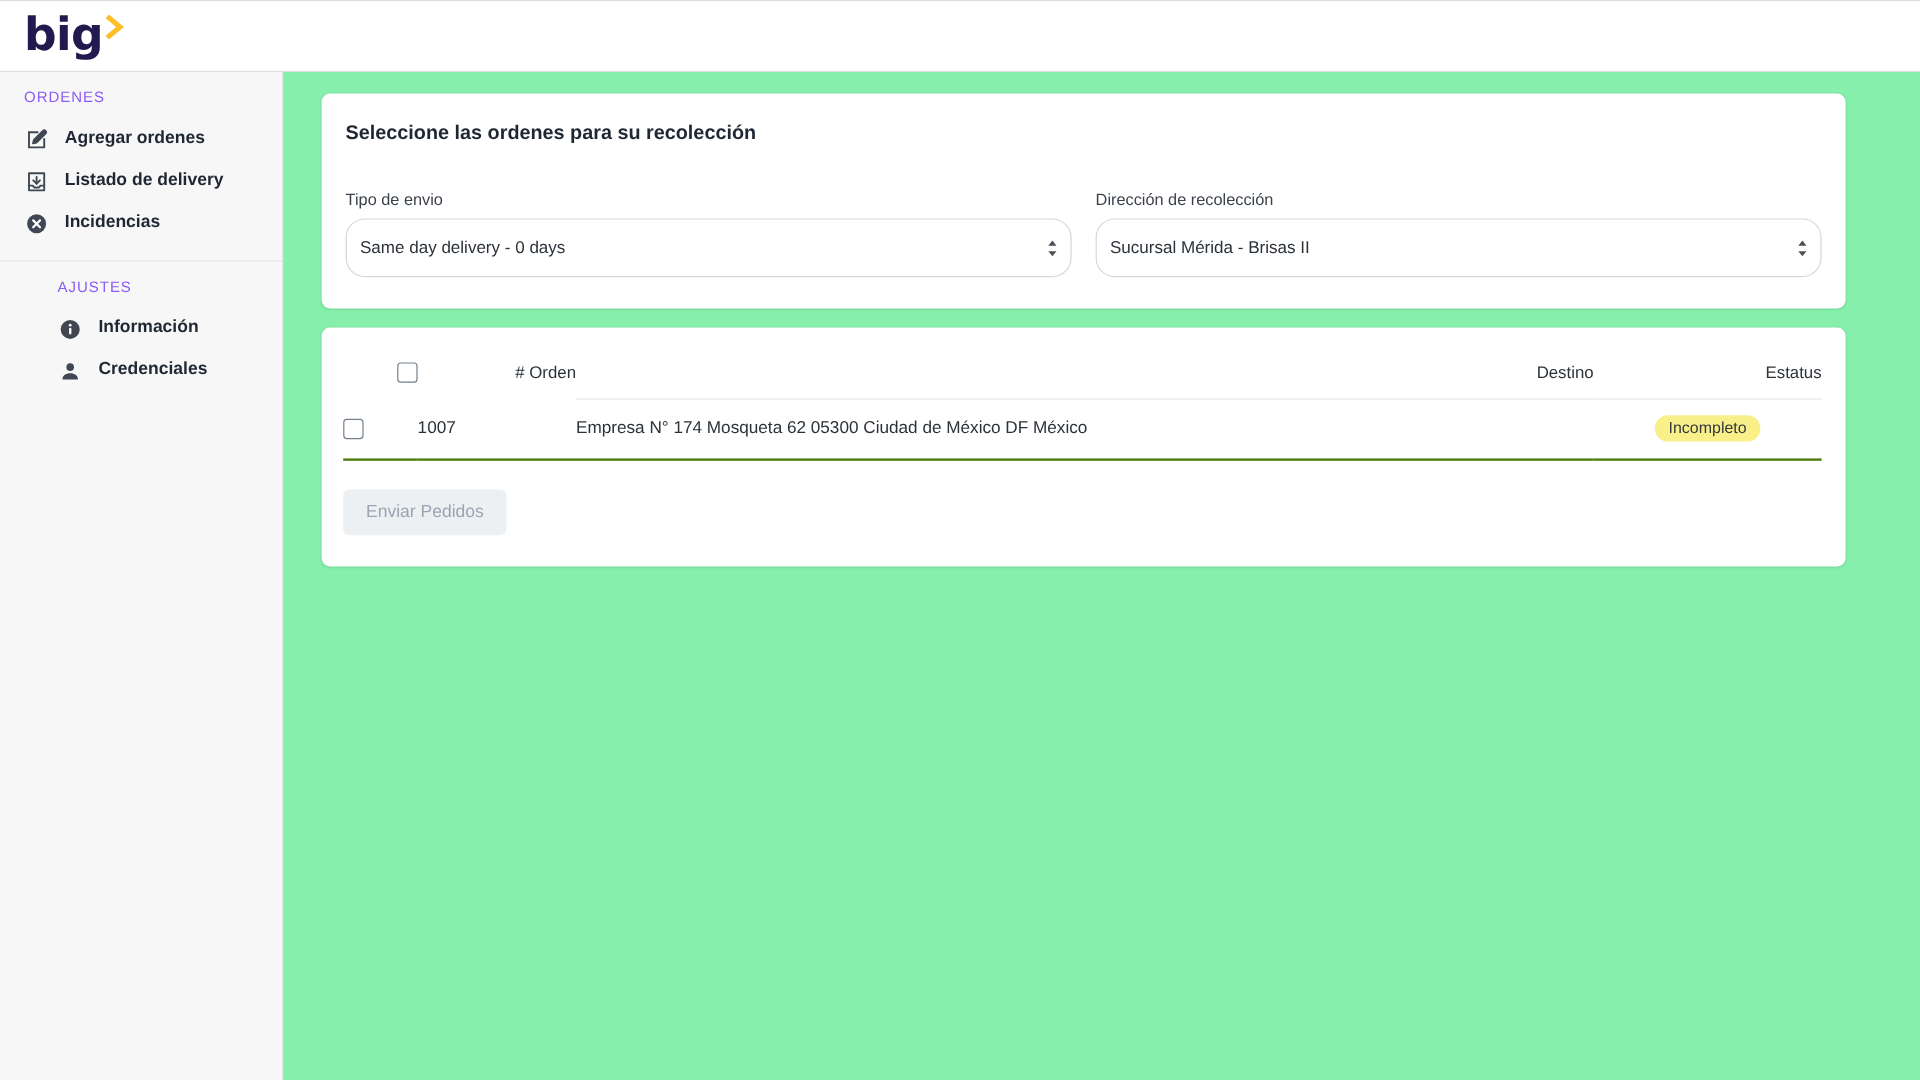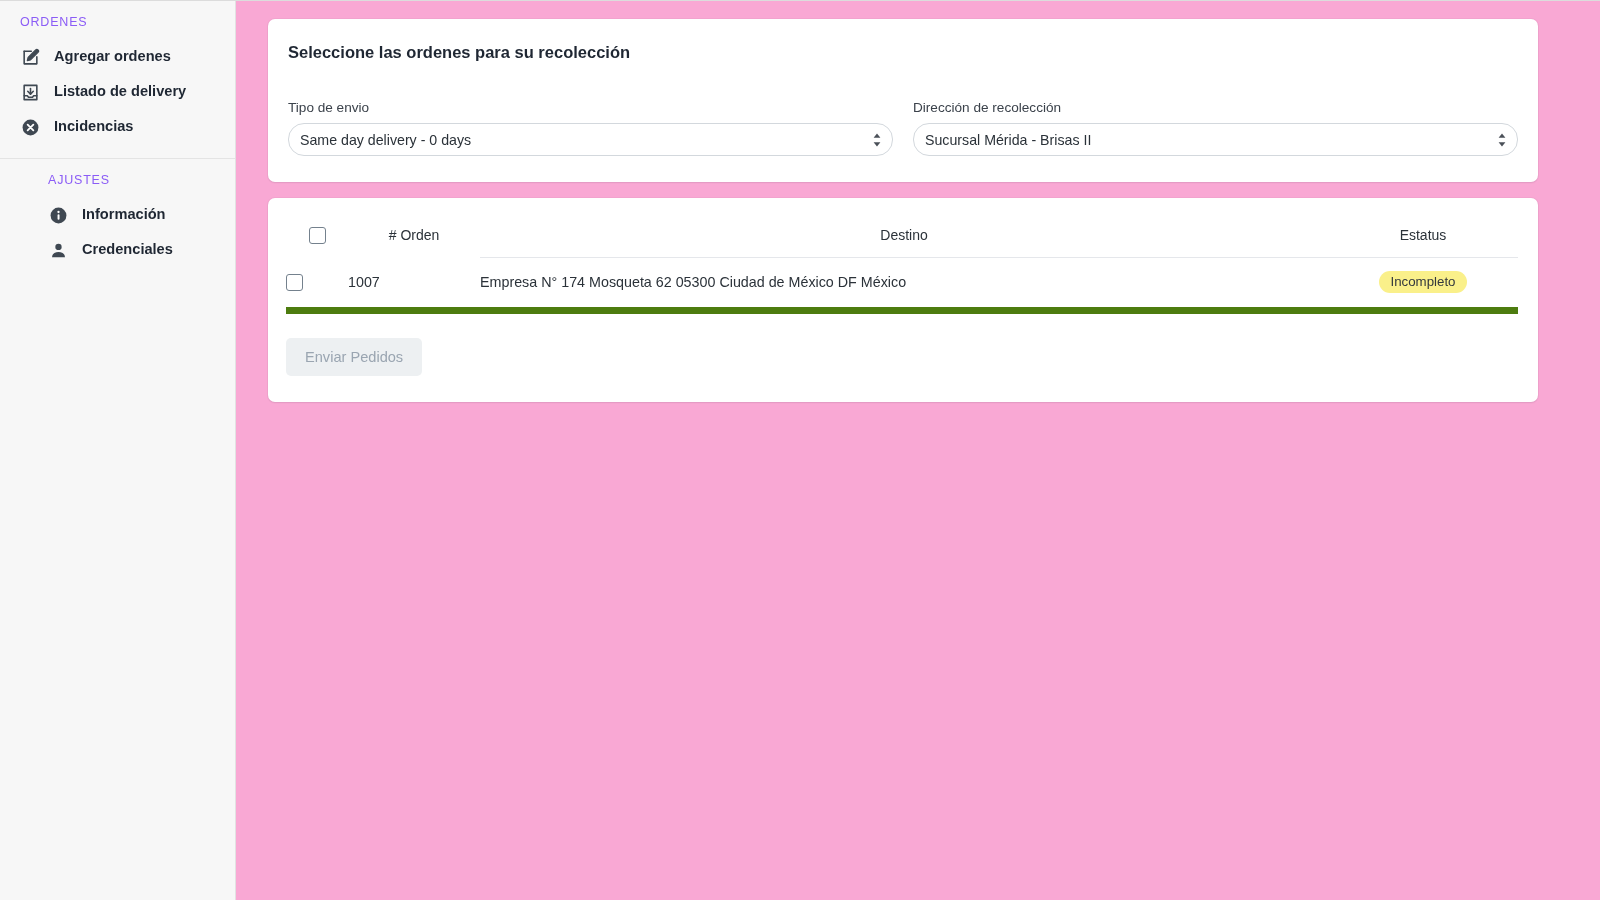--- a/index.html
+++ b/index.html
@@ -79,21 +79,21 @@
     font-size: 14.6px;
     font-weight: 700;
     color: #1f2733;
     line-height: 20px;
     max-width: 150px;
   }
 
   
   .main {
     flex: 1;
-    background: #f9a8d4;
+    background: #86efac;
     padding: 18px 62px 0 32px;
     overflow: auto;
   }
   .card {
     background: #ffffff;
     border-radius: 7px;
     box-shadow: 0 1px 2px rgba(16,24,40,0.07), 0 0 0 1px rgba(16,24,40,0.03);
     margin-bottom: 16px;
   }
 
@@ -109,21 +109,21 @@
   .field { flex: 1; min-width: 0; }
   .field-label {
     display: block;
     font-size: 13.6px;
     color: #3b424b;
     margin-bottom: 8px;
   }
   .select-wrap { position: relative; }
   .select-box {
     width: 100%;
-    height: 33px;
+    height: 49px;
     border: 1px solid #d3d8dd;
     border-radius: 16px;
     background: #ffffff;
     font-size: 14.2px;
     color: #2b3239;
     padding: 0 34px 0 11px;
     display: flex; align-items: center;
     cursor: pointer;
     white-space: nowrap; overflow: hidden; text-overflow: ellipsis;
   }
@@ -136,33 +136,33 @@
     color: #4a5058;
   }
 
   
   .card-tbl { padding: 18px 20px 26px 18px; }
   table.orders { width: 100%; border-collapse: collapse; table-layout: fixed; }
   table.orders th {
     font-size: 14px;
     font-weight: 400;
     color: #2b3239;
-    text-align: center;
+    text-align: right;
     padding: 10px 0 14px 0;
     vertical-align: middle;
   }
   table.orders thead th.c-sel,
   table.orders thead th.c-ord { border-bottom: 0; }
   table.orders thead th.c-dst,
   table.orders thead th.c-sta { border-bottom: 1px solid #e5e7eb; }
   table.orders td {
     font-size: 14.3px;
     color: #2b3239;
     padding: 13px 0 14px 0;
-    border-bottom: 7px solid #4d7c0f;
+    border-bottom: 2px solid #4d7c0f;
     vertical-align: middle;
   }
   .c-sel { width: 62px; }
   .c-ord { width: 132px; }
   .c-dst { width: auto; }
   .c-sta { width: 190px; }
   th.c-sta, td.c-sta { text-align: center; padding-left: 16px; }
 
   .cbx {
     width: 17px; height: 17px;
@@ -192,20 +192,30 @@
     font-family: "Liberation Sans", sans-serif;
     padding: 11px 19px;
     cursor: not-allowed;
   }
 </style>
 </head>
 <body>
 
 <div class="app">
 
+  <div class="topbar">
+    <div class="logo">
+      <span class="logo-word">big</span>
+      <span class="logo-chev">
+        <svg width="16" height="22" viewBox="0 0 16 22">
+          <path d="M3 3 L12 10.5 L3 18" fill="none" stroke="#fdbe2a" stroke-width="4.2" stroke-linecap="square" stroke-linejoin="miter"></path>
+        </svg>
+      </span>
+    </div>
+  </div>
 
   <div class="body">
 
     <nav class="sidebar">
 
       <div class="nav-group">
         <div class="nav-title">ORDENES</div>
 
         <div class="nav-item">
           <span class="nav-ico">

